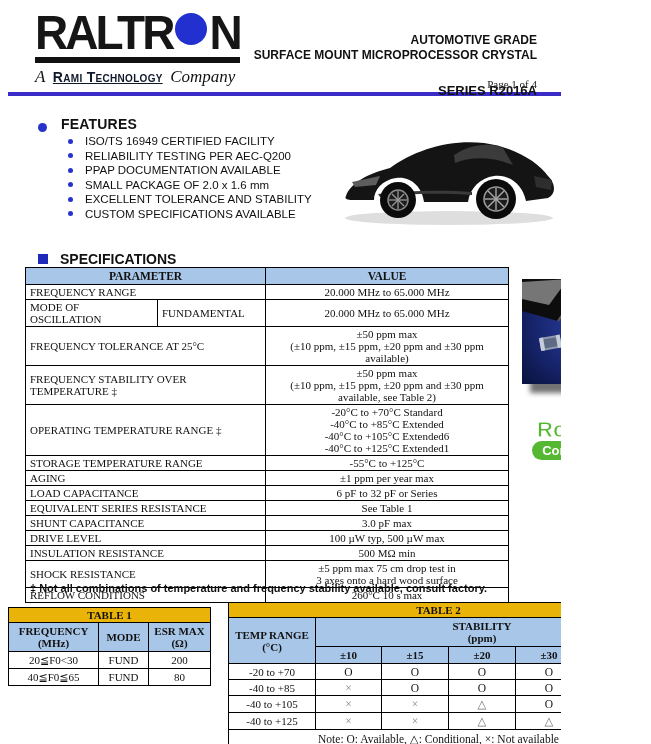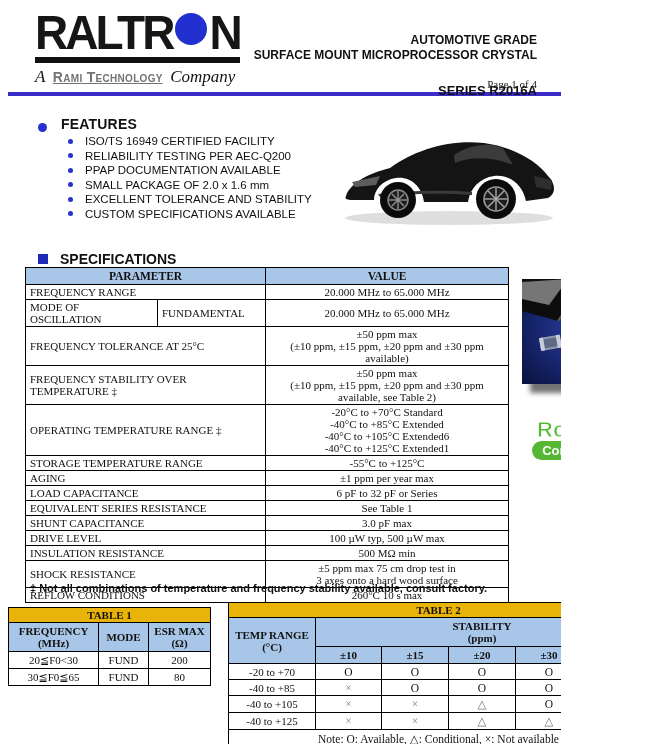--- a/index.html
+++ b/index.html
@@ -8,21 +8,21 @@
 
   
   .logo { position:absolute; left:35px; top:8px; }
   .logo-word { font-weight:bold; font-size:46px; letter-spacing:-3px; color:#161616;
                font-family:"Liberation Sans", sans-serif; line-height:48px; display:flex; align-items:center; }
   .logo-word .lw { transform:scaleY(1.05); }
   .logo-dot { display:inline-block; width:32px; height:32px; border-radius:50%; background:#2230cf; margin:0 2px 6px 3px; }
   .logo-bar { width:205px; height:6px; background:#111; margin-top:1px; }
   .logo-tagline { margin-top:4px; font-size:16px; color:#111; white-space:nowrap; }
   .tag-serif { font-family:"Liberation Serif", serif; font-style:italic; font-size:17px; }
-  .tag-link { color:#737373; font-weight:bold; font-variant:small-caps; text-decoration:underline;
+  .tag-link { color:#0f172a; font-weight:bold; font-variant:small-caps; text-decoration:underline;
               font-size:14px; letter-spacing:0.3px; margin:0 3px; }
 
   .hdr-right { position:absolute; right:24px; top:33px; text-align:right; font-weight:bold;
                font-size:12px; line-height:15px; color:#111; }
   .page-label { position:absolute; right:24px; top:78px; font-family:"Liberation Serif", serif;
                 font-size:11px; color:#222; }
   .blue-rule { position:absolute; left:8px; right:0px; top:92px; height:4px; background:#3a2cc8; }
   .series { position:absolute; right:24px; top:83px; font-weight:bold; font-size:13px; color:#111; }
 
   
@@ -343,21 +343,21 @@
         </td>
       </tr>
     </thead>
     <tbody id="t1-body">
         <tr>
           <td class="data">20≦F0&lt;30</td>
           <td class="data">FUND</td>
           <td class="data">200</td>
         </tr>
         <tr>
-          <td class="data">30≦F0≦65</td>
+          <td class="data">40≦F0≦65</td>
           <td class="data">FUND</td>
           <td class="data">80</td>
         </tr>
       </tbody>
   </table>
 
   <table class="t2">
     <colgroup>
       <col style="width:87px">
         <col style="width:66px">

